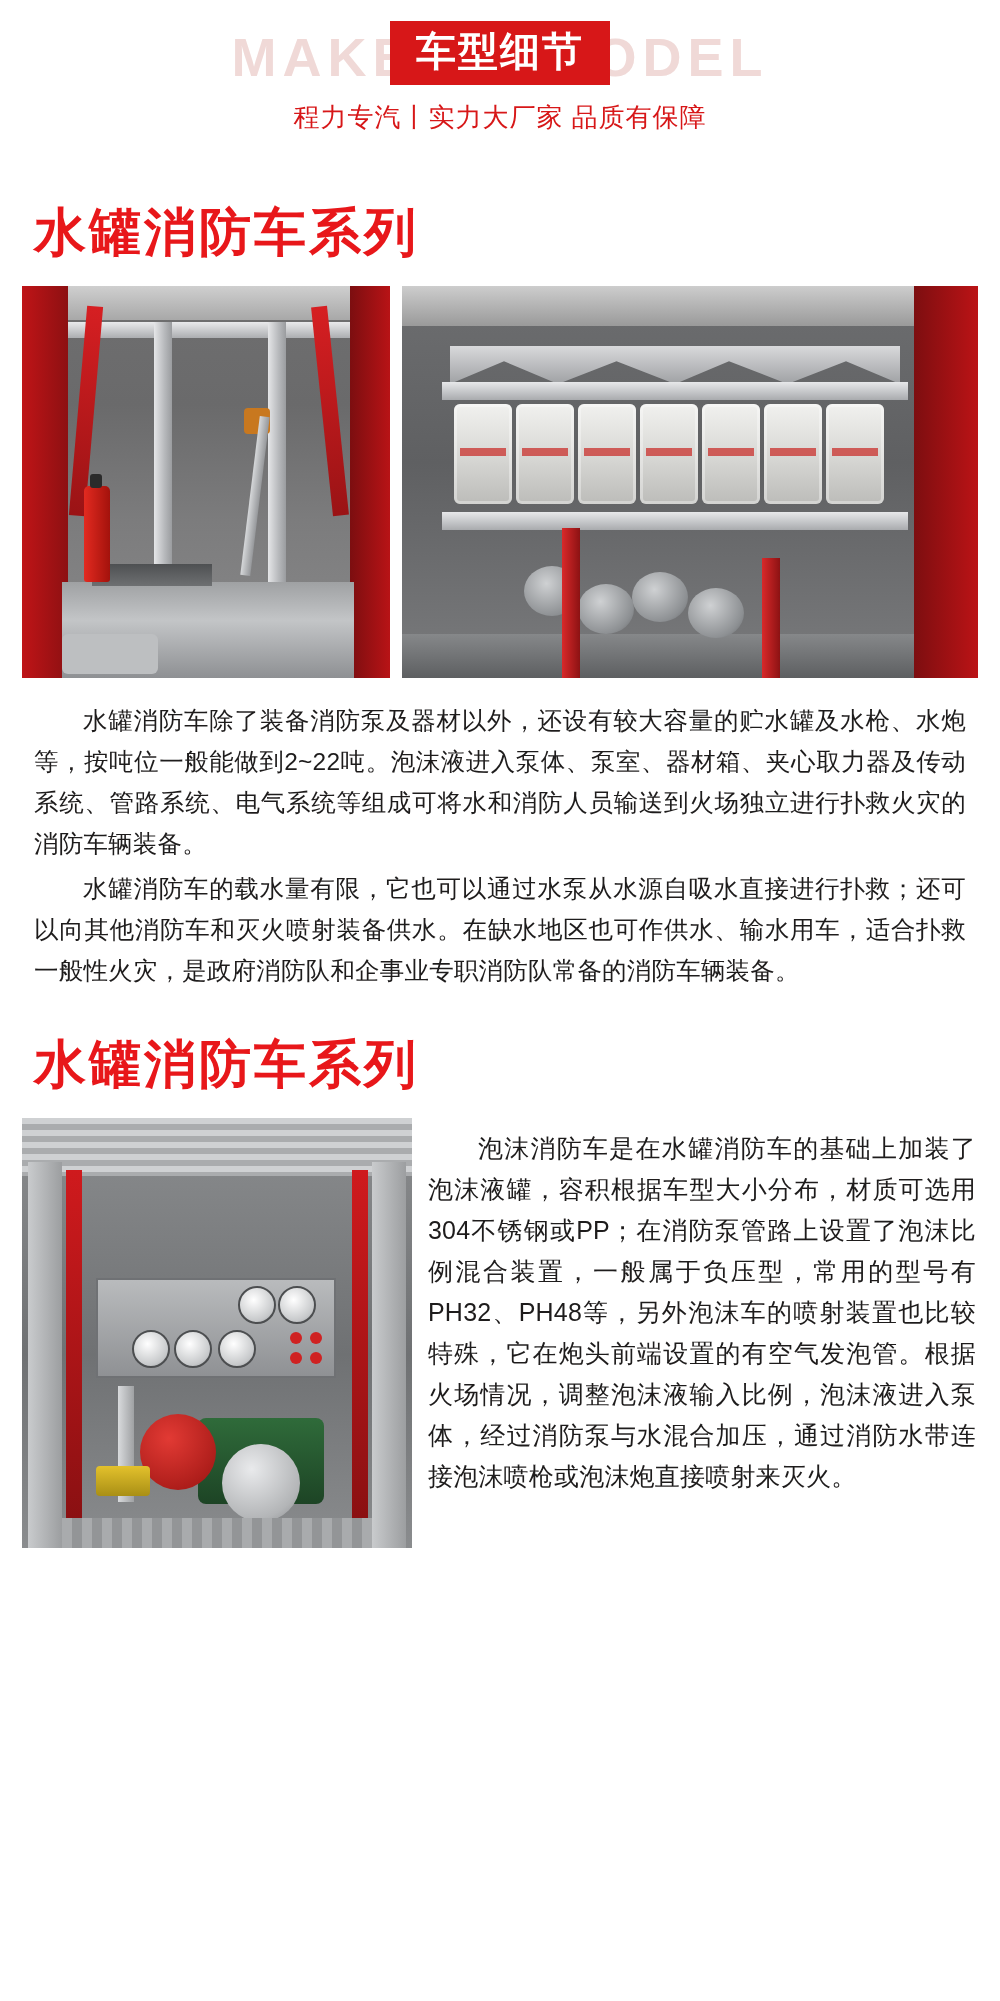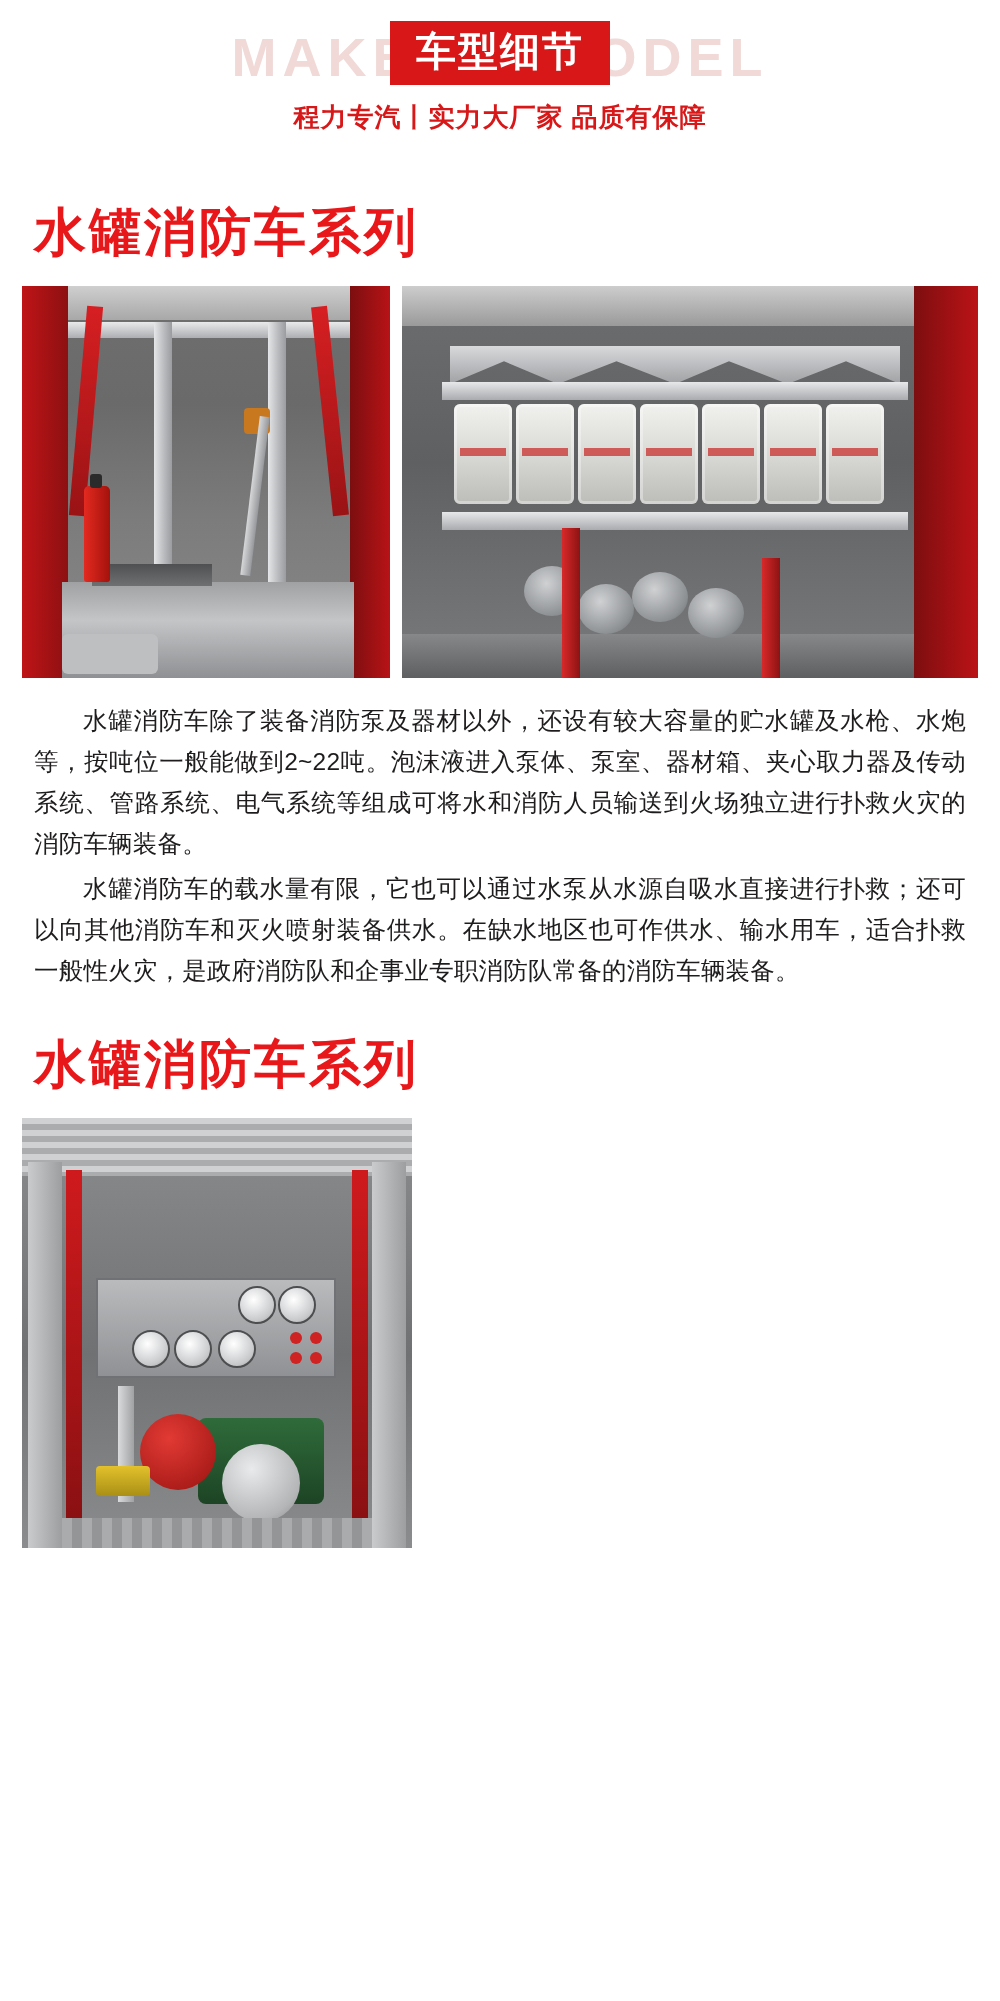--- a/index.html
+++ b/index.html
@@ -56,21 +56,21 @@
     white-space: nowrap;
     font-family: Liberation Serif, serif;
   }
   .banner-sub {
     position: absolute;
     top: 100px;
     left: 0;
     width: 1000px;
     text-align: center;
     font-size: 26px;
-    font-weight: bold;
+    font-weight: normal;
     color: #d71718;
     letter-spacing: 1px;
     white-space: nowrap;
   }
 
   
   .section-title {
     color: #e8171a;
     font-size: 52px;
     font-weight: bold;
@@ -396,14 +396,17 @@
     <div class="btn" style="left:268px; top:234px;"></div>
     <div class="btn" style="left:288px; top:234px;"></div>
     <div class="pipeA"></div>
     <div class="green"></div>
     <div class="greenball"></div>
     <div class="redpump"></div>
     <div class="yellow"></div>
     <div class="floor"></div>
   </div>
 
+  <div class="right-col">
+    <p class="para">泡沫消防车是在水罐消防车的基础上加装了泡沫液罐，容积根据车型大小分布，材质可选用304不锈钢或PP；在消防泵管路上设置了泡沫比例混合装置，一般属于负压型，常用的型号有PH32、PH48等，另外泡沫车的喷射装置也比较特殊，它在炮头前端设置的有空气发泡管。根据火场情况，调整泡沫液输入比例，泡沫液进入泵体，经过消防泵与水混合加压，通过消防水带连接泡沫喷枪或泡沫炮直接喷射来灭火。</p>
+  </div>
 
 </div>
 
 </body></html>

